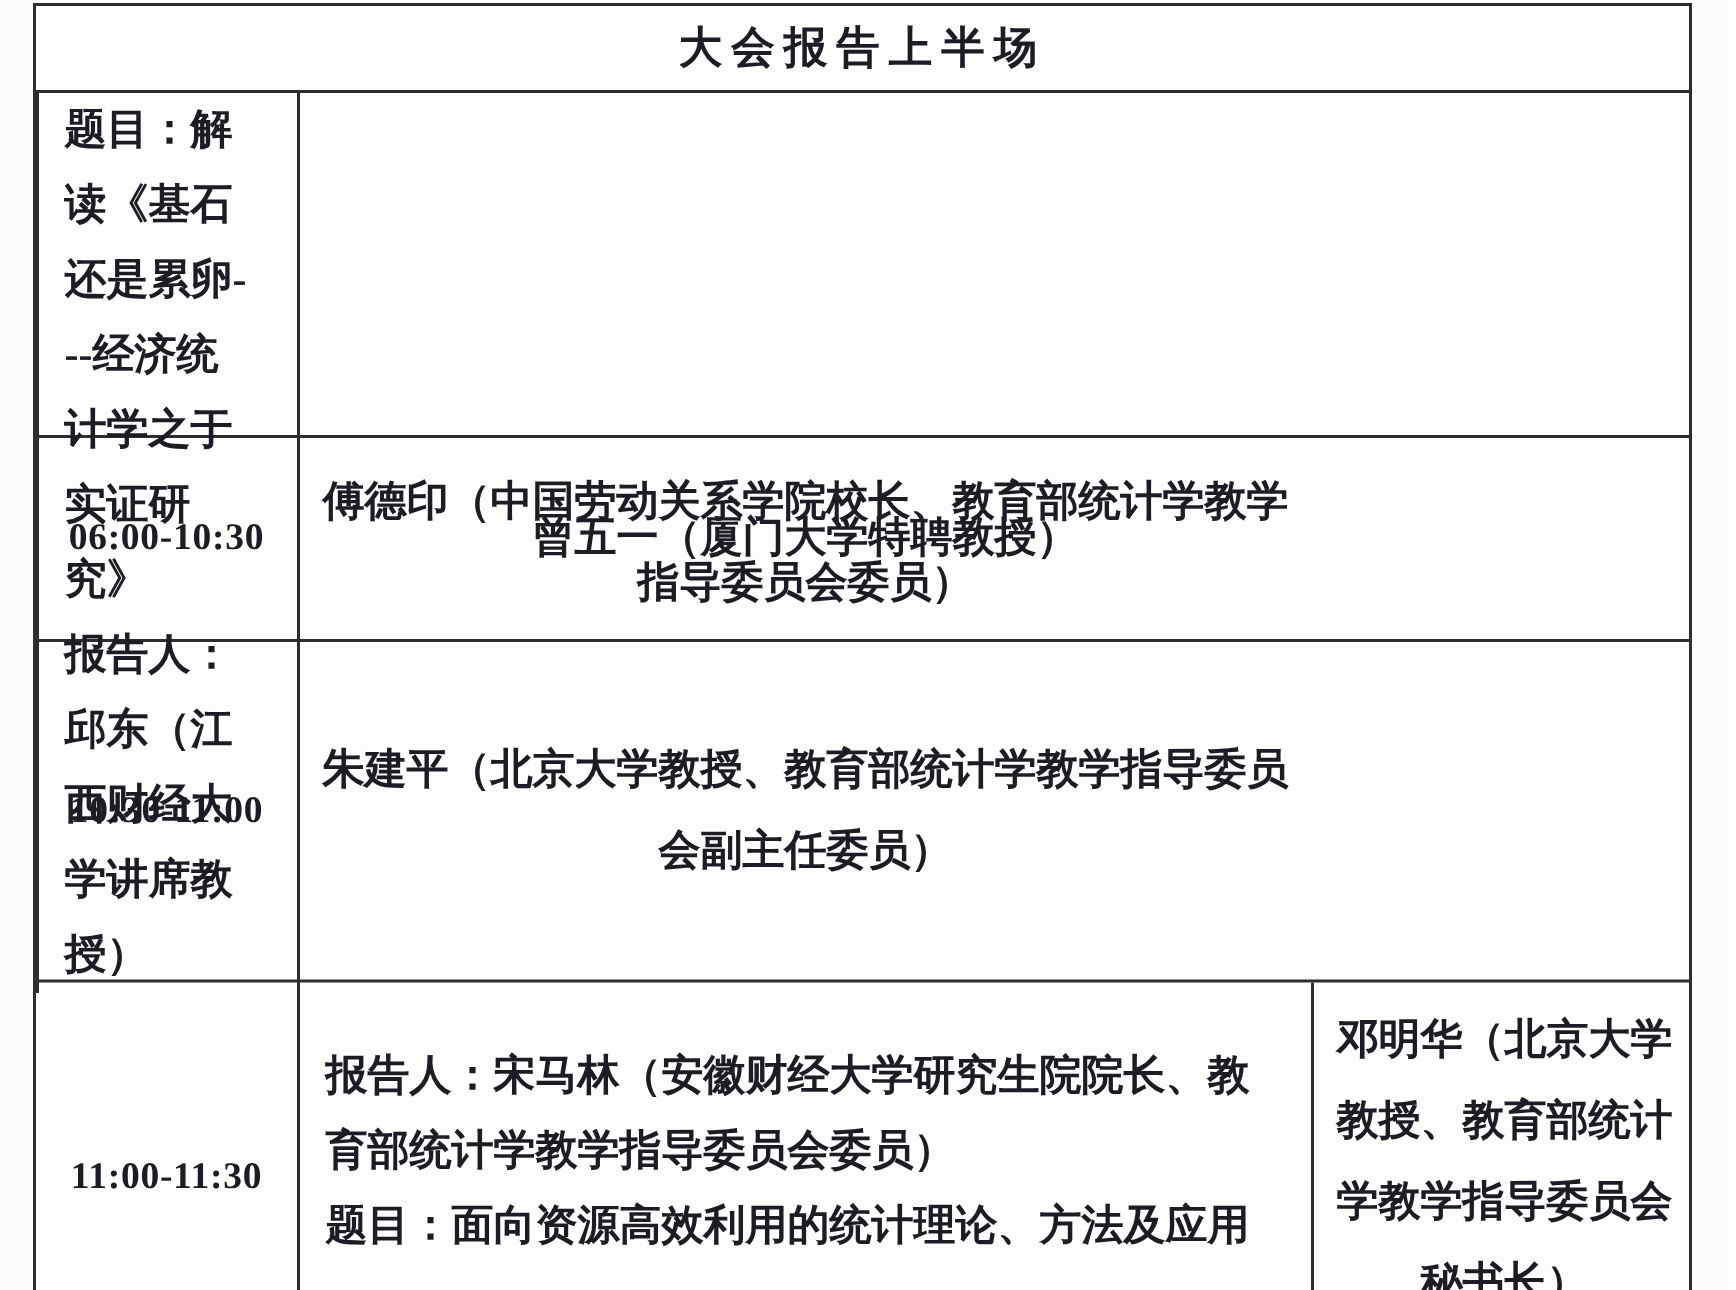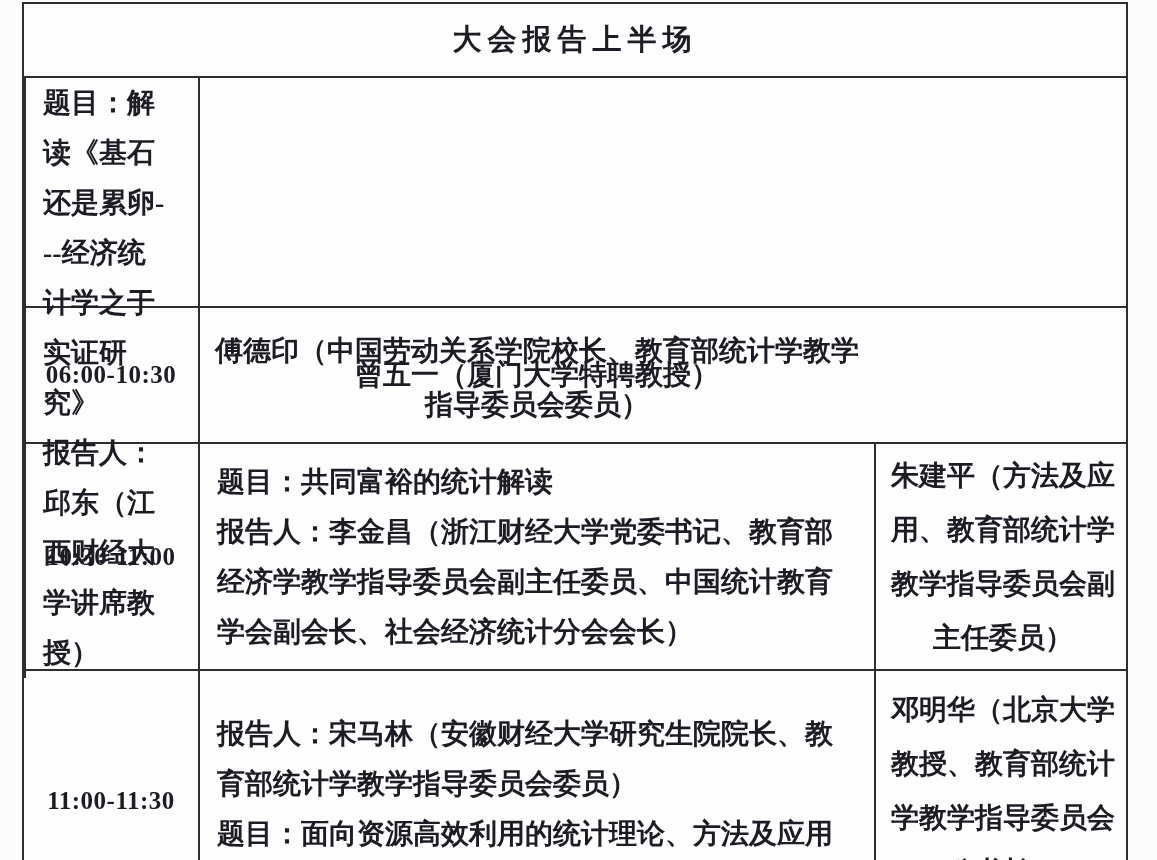--- a/index.html
+++ b/index.html
@@ -17,21 +17,21 @@
   .schedule-table {
     position: absolute;
     left: 22px;
     top: 2px;
     width: 1106px;
     border: 2px solid #2e2e2e;
     border-bottom: none;
     background: #fdfdfd;
   }
   .header-row {
-    height: 72px;
+    height: 56px;
     display: flex;
     align-items: center;
     justify-content: center;
     font-size: 29px;
     letter-spacing: 6px;
   }
   .t-row {
     display: grid;
     grid-template-columns: 174px 676px 256px;
     border-top: 2px solid #2e2e2e;
@@ -92,26 +92,22 @@
 
     <div class="t-row r2">
       <div class="cell-time">06:00-10:30</div>
       <div class="cell-chair">
         <span>曾五一（厦门大学特聘教授）</span>
       </div>
     </div>
 
     <div class="t-row r3">
       <div class="cell-time">10:30-11:00</div>
-      <div class="cell-talk">
-        <div>题目：共同富裕的统计解读</div>
-        <div>报告人：李金昌（浙江财经大学党委书记、教育部经济学教学指导委员会副主任委员、中国统计教育学会副会长、社会经济统计分会会长）</div>
-      </div>
       <div class="cell-chair">
-        <span>朱建平（方法及应用、教育部统计学教学指导委员会副主任委员）</span>
+        <span>朱建平（北京大学教授、教育部统计学教学指导委员会副主任委员）</span>
       </div>
     </div>
 
     <div class="t-row r4">
       <div class="cell-time">11:00-11:30</div>
       <div class="cell-talk">
         <div>报告人：宋马林（安徽财经大学研究生院院长、教育部统计学教学指导委员会委员）</div>
         <div>题目：面向资源高效利用的统计理论、方法及应用</div>
       </div>
       <div class="cell-chair">

